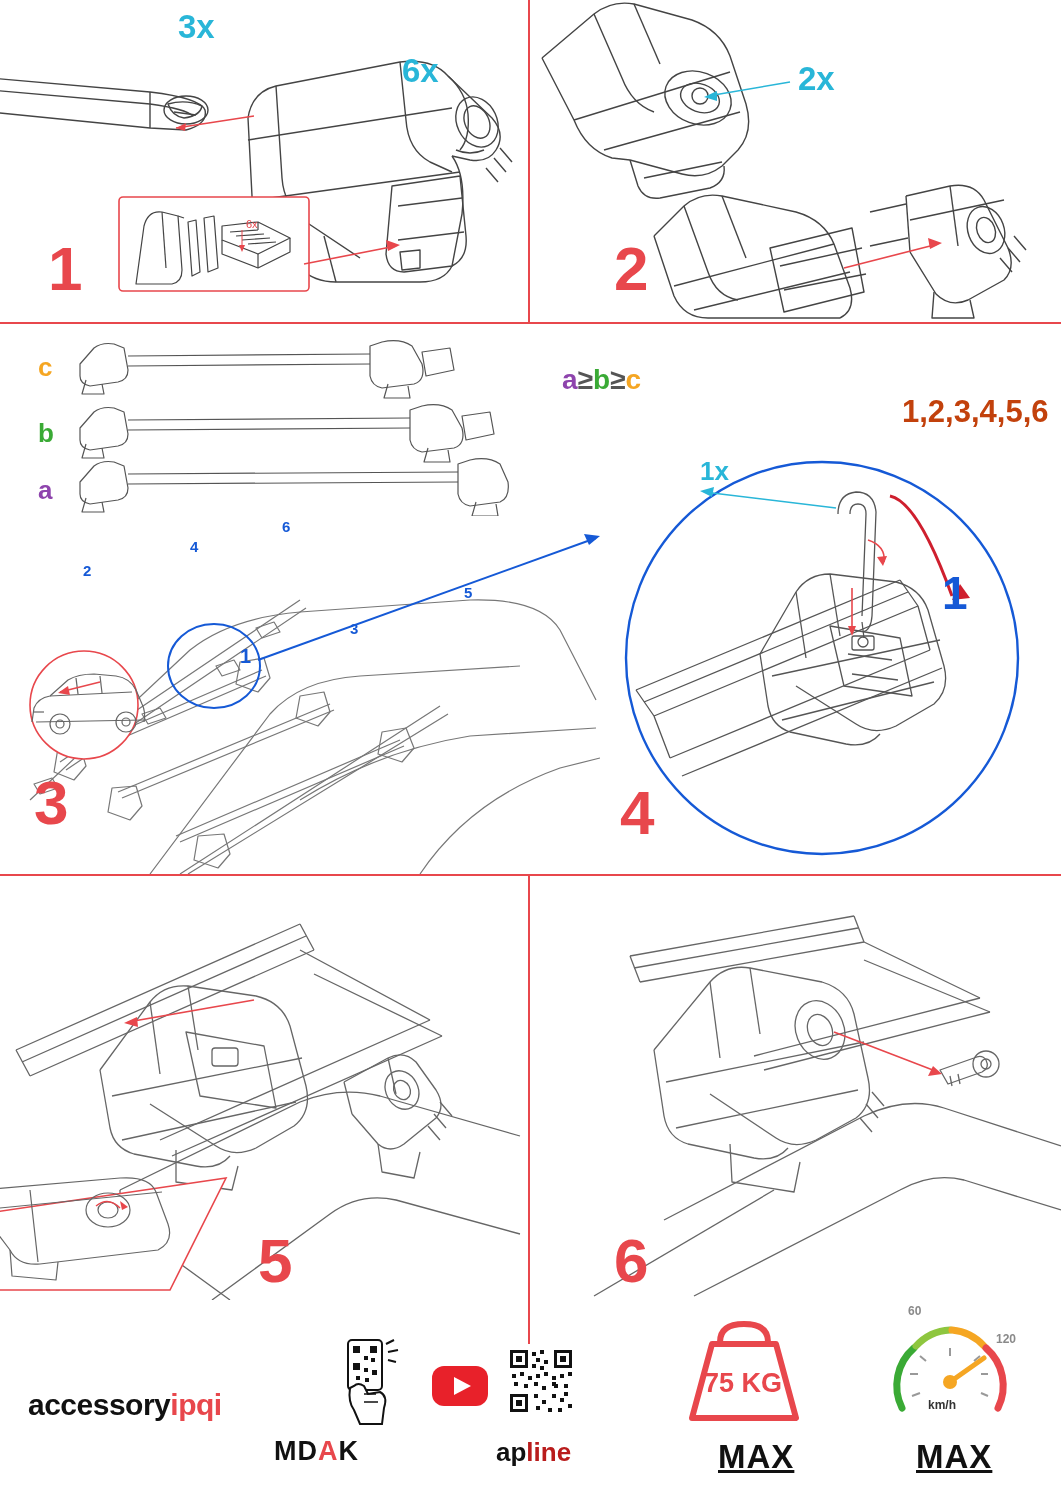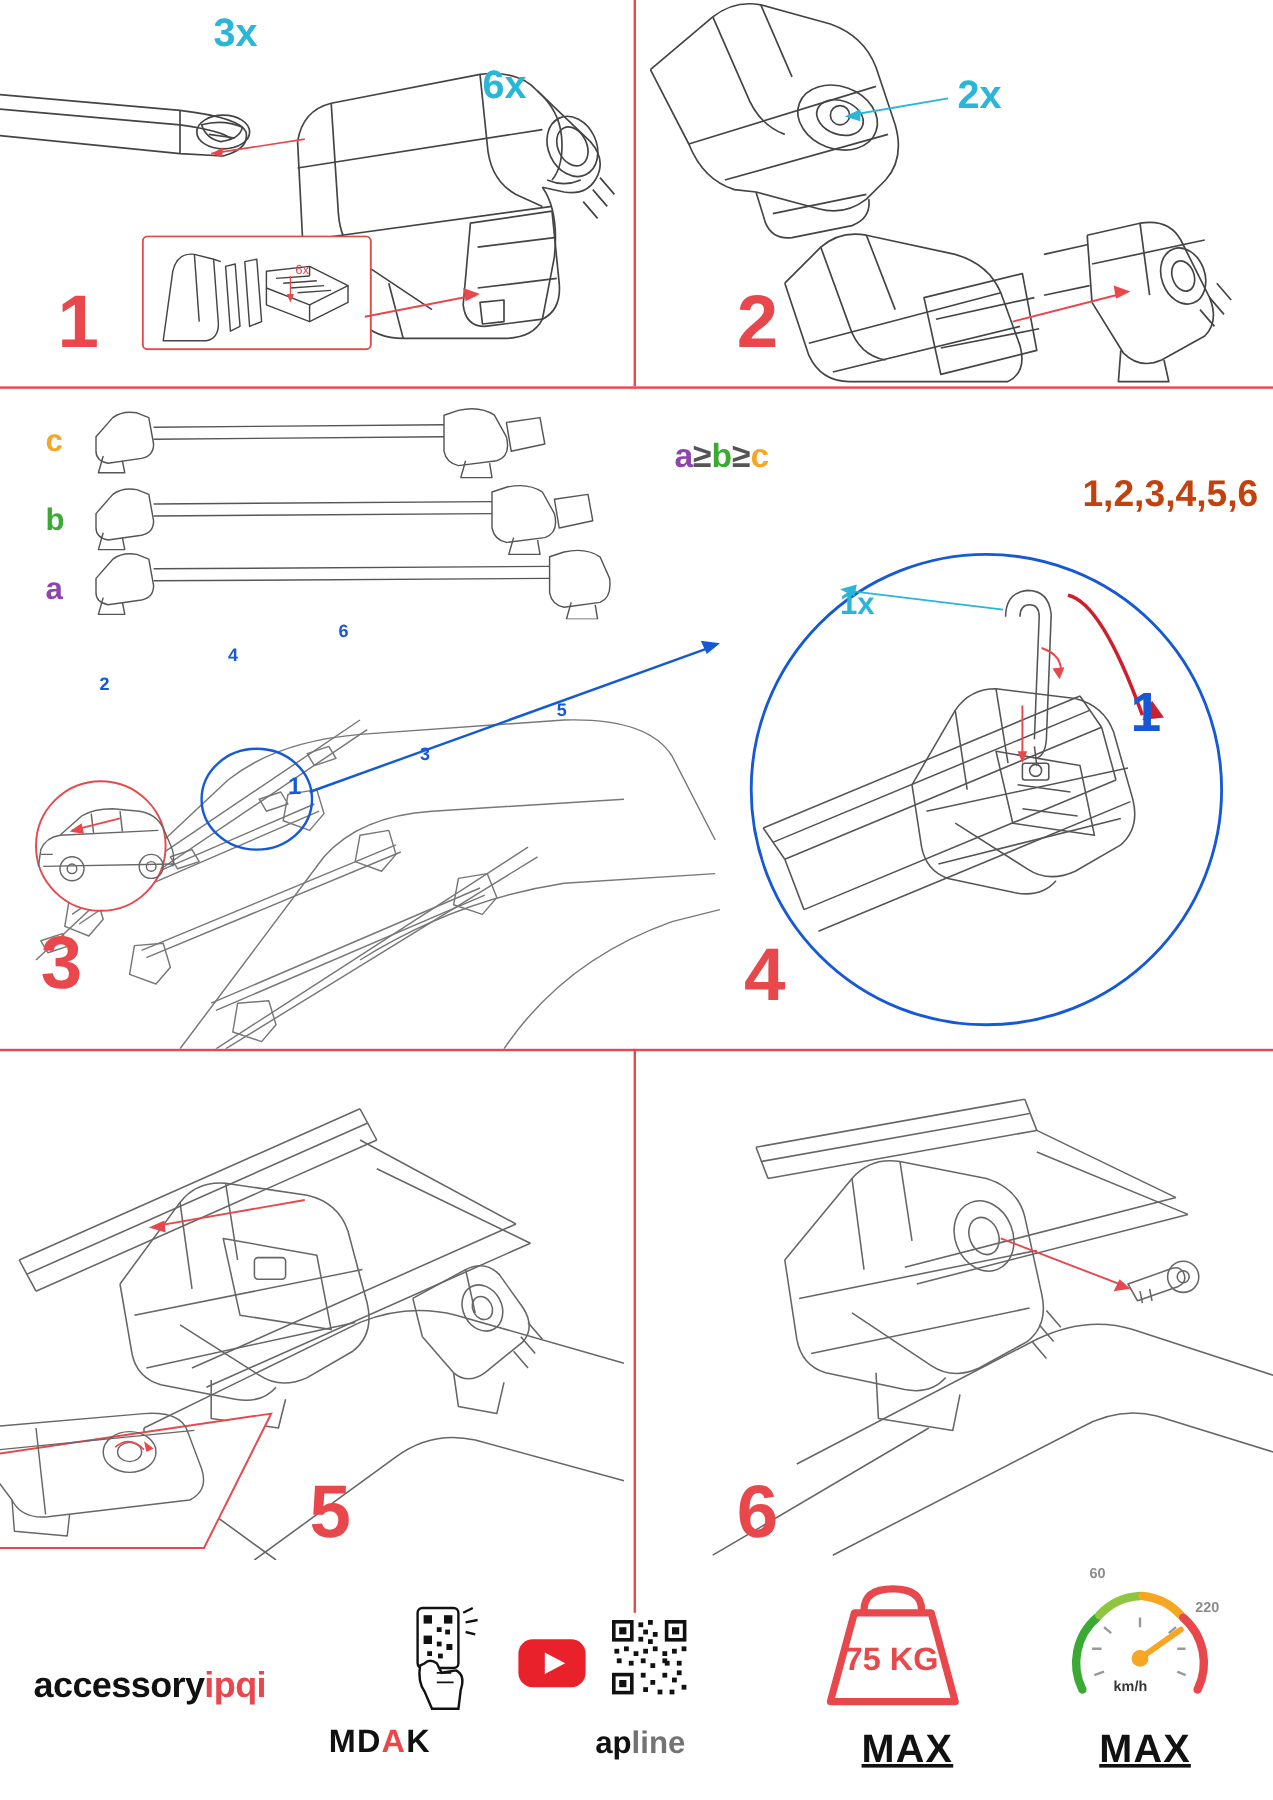--- a/index.html
+++ b/index.html
@@ -20,21 +20,21 @@
   .bluesm{position:absolute;color:#1559d6;font-size:15px;font-weight:700;}
   svg{display:block;}
   .brandwrap{position:absolute;left:28px;top:1382px;}
   .model{font-family:"Liberation Sans",sans-serif;font-size:31px;font-weight:700;color:#3b2bb5;letter-spacing:0.5px;}
   .accp{font-family:"Liberation Sans",sans-serif;font-size:30px;font-weight:700;color:#111;letter-spacing:-0.5px;}
   .accp .red{color:#e8474c;}
   .mdak{font-family:"Liberation Sans",sans-serif;font-size:27px;font-weight:700;color:#111;letter-spacing:1px;}
   .mdak .red{color:#e8474c;}
   .ipqi{font-family:"Liberation Sans",sans-serif;font-size:25px;font-weight:700;color:#e8474c;}
   .apline{font-family:"Liberation Sans",sans-serif;font-size:26px;font-weight:700;color:#111;}
-  .apline .red{color:#737373;}
+  .apline .red{color:#b91c1c;}
   .maxlbl{position:absolute;font-size:33px;font-weight:700;color:#111;letter-spacing:1px;text-decoration:underline;}
   .kgtxt{position:absolute;color:#e8474c;font-size:27px;font-weight:700;}
   .kmh{position:absolute;color:#333;font-size:12px;font-weight:700;}
   .gaugenum{position:absolute;color:#8a8a8a;font-size:12px;font-weight:600;}
 </style>
 </head>
 <body>
 
 
 
@@ -312,21 +312,21 @@
   <g stroke="#29b6d8" stroke-width="1.6" fill="none">
     <path d="M104 34 L236 50"></path>
     <path d="M100 33 l14 -4 l-2 10 z" fill="#29b6d8" stroke="none"></path>
   </g>
   <g stroke="#cf1f2e" stroke-width="3" fill="none">
     <path d="M352 138 Q318 44 290 38"></path>
     <path d="M352 142 l8 -16 l10 14 z" fill="#cf1f2e" stroke="none"></path>
   </g>
 </svg>
 </div>
-<div class="cyanqty small" style="left:700px;top:456px;margin-top:32px;">1x</div>
+<div class="cyanqty small" style="left:700px;top:456px;">1x</div>
 <div class="seq" style="left:882px;top:394px;color:#c2410c;margin-left:20px;">1,2,3,4,5,6</div>
 <div class="bluebig" style="left:942px;top:566px;">1</div>
 <div class="stepnum" style="left:620px;top:782px;">4</div>
 
 
 <div class="panel" style="left:0;top:890px;width:528px;height:410px;">
 <svg width="528" height="410" viewBox="0 0 528 410">
   <g fill="none" stroke="#666" stroke-width="1.3" stroke-linejoin="round">
 
     <path d="M16 160 L300 34 M22 172 L306 46 M30 186 L314 60"></path>
@@ -531,18 +531,18 @@
     <path d="M98 40 A50 50 0 0 1 110 100" stroke="#e8474c"></path>
   </g>
   <g stroke="#999" stroke-width="2">
     <path d="M24 88 L32 85 M22 66 L30 66 M32 48 L38 53 M62 40 L62 48 M92 48 L86 53 M100 66 L93 66 M100 88 L93 85"></path>
   </g>
   <circle cx="62" cy="74" r="7" fill="#f5a623"></circle>
   <path d="M62 74 L96 50" stroke="#f5a623" stroke-width="5" stroke-linecap="round"></path>
 </svg>
 </div>
 <div class="gaugenum" style="left:908px;top:1304px;">60</div>
-<div class="gaugenum" style="left:996px;top:1332px;">220</div>
+<div class="gaugenum" style="left:996px;top:1332px;">120</div>
 <div class="kmh" style="left:928px;top:1398px;">km/h</div>
 <div class="maxlbl" style="left:916px;top:1438px;">MAX</div>
 
 
 
 
 </body></html>

